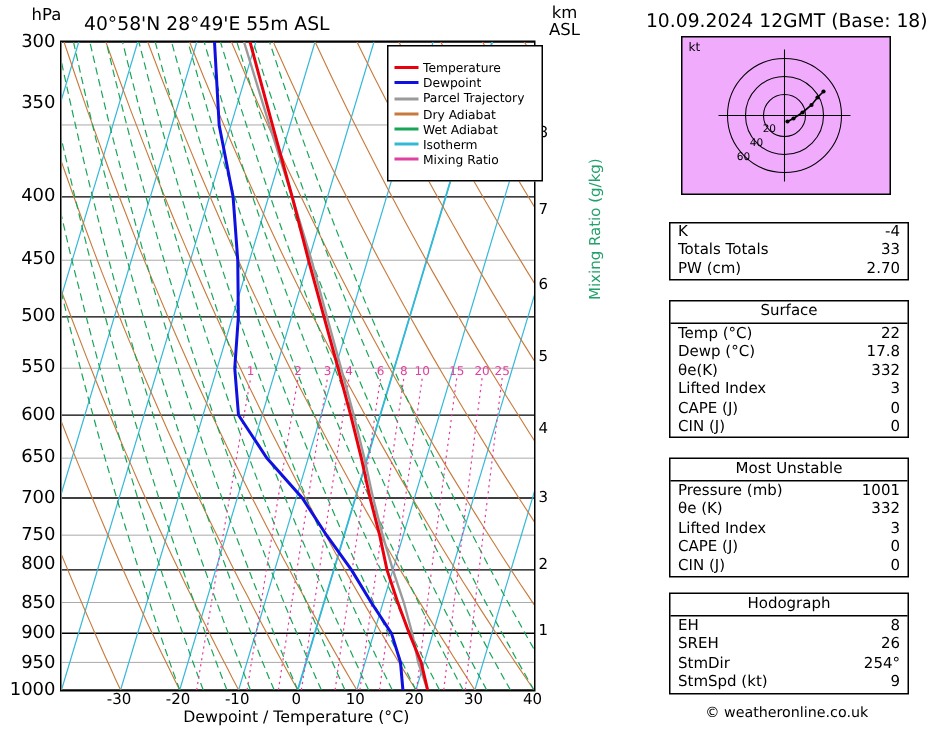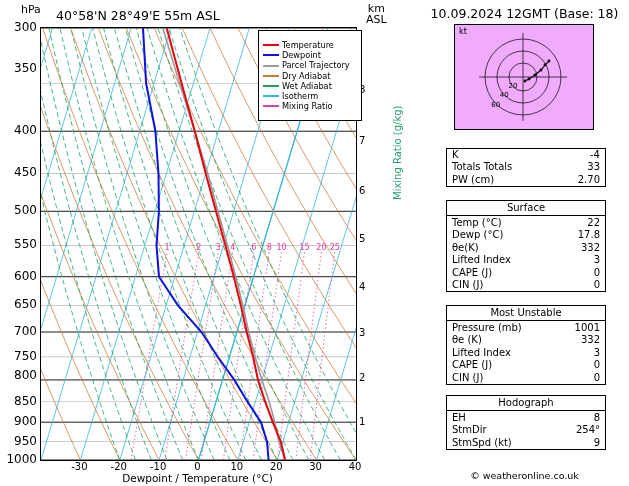--- a/index.html
+++ b/index.html
@@ -339,20 +339,24 @@
         </div>
       </div>
     <div class="table-box" id="tbl-hodo" style="top:395px;">
         <div class="sec-head">Hodograph</div>
         <div class="hr"></div>
         <div class="r">
           <span>EH</span>
           <span class="v">8</span>
         </div>
         <div class="r">
+          <span>SREH</span>
+          <span class="v">26</span>
+        </div>
+        <div class="r">
           <span>StmDir</span>
           <span class="v">254°</span>
         </div>
         <div class="r">
           <span>StmSpd (kt)</span>
           <span class="v">9</span>
         </div>
       </div>
 
     <div id="credit">© weatheronline.co.uk</div>

